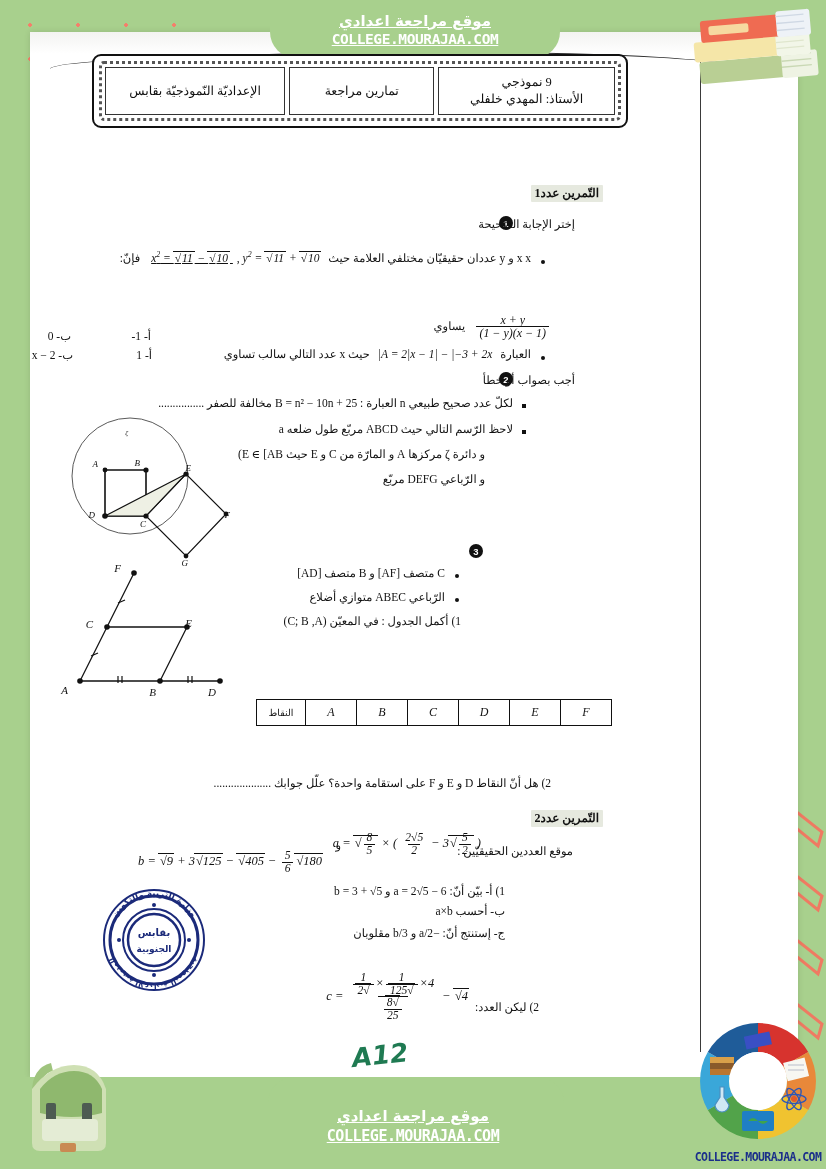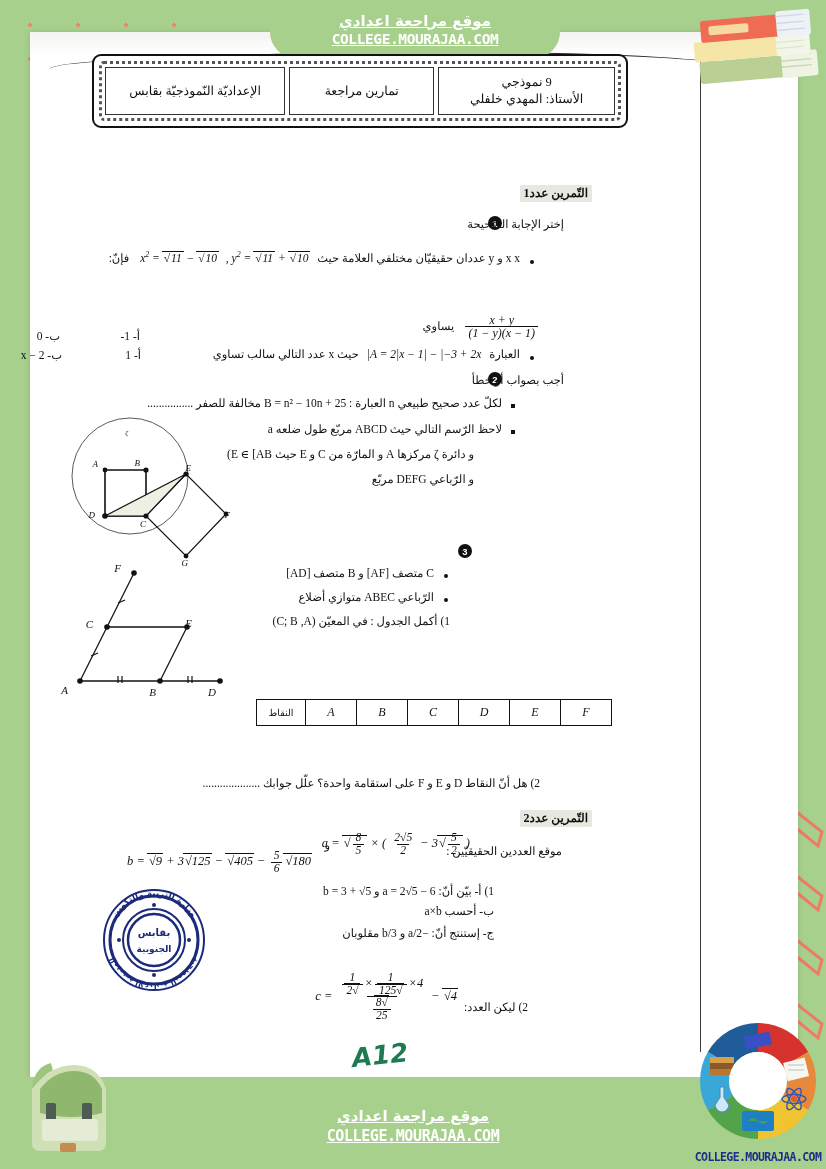--- a/index.html
+++ b/index.html
@@ -92,21 +92,21 @@
   }
   .titlebox .cell{
     flex:1;border:1.1px solid #333;background:#fff;
     display:flex;flex-direction:column;align-items:center;justify-content:center;
     font-size:12.5px;color:#111;text-align:center;line-height:1.35;
   }
   .titlebox .cell.mid{flex:.82;}
   .titlebox .cell.right{flex:1.02;}
 
   
-  .doc{position:absolute;left:31px;top:32px;width:629px;height:1046px;z-index:9;}
+  .doc{position:absolute;left:42px;top:32px;width:629px;height:1046px;z-index:9;}
   .ln{position:absolute;color:#111;white-space:nowrap;}
   .ar{font-size:11.5px;}
   .m{font-family:"Liberation Serif","DejaVu Serif",serif;font-style:italic;}
   .up{font-style:normal;}
 
   .exhdr{
     position:absolute;font-size:12px;font-weight:700;color:#111;
     background:#e6e9df;padding:1px 4px;border-radius:1px;white-space:nowrap;
   }
   .num{
@@ -258,21 +258,21 @@
 
   <div class="exhdr" style="right:68px;top:153px;">التّمرين عدد1</div>
 
   <div class="num" style="right:158px;top:184px;">1</div>
   <div class="ln ar" style="right:96px;top:185px;">إختر الإجابة الصّحيحة</div>
 
   <div class="bul" style="right:126px;top:228px;"></div>
   <div class="ln" style="right:140px;top:218px;font-size:11.5px;">
     <span class="m up">x</span>
     <span>x و y عددان حقيقيّان مختلفي العلامة حيث</span>
-    <span class="m" style="margin:0 4px;">
+    <span class="m" style="margin:0 4px;text-decoration:underline;">
       x<span class="sup">2</span> = <span class="rad">√<span class="rad">11</span></span> − <span class="rad">√<span class="rad">10</span></span>
     </span>
     <span>,</span>
     <span class="m" style="margin:0 4px;">
       y<span class="sup">2</span> = <span class="rad">√<span class="rad">11</span></span> + <span class="rad">√<span class="rad">10</span></span>
     </span>
     <span>فإنّ:</span>
   </div>
 
   <div class="ln" style="right:120px;top:282px;font-size:13px;">

